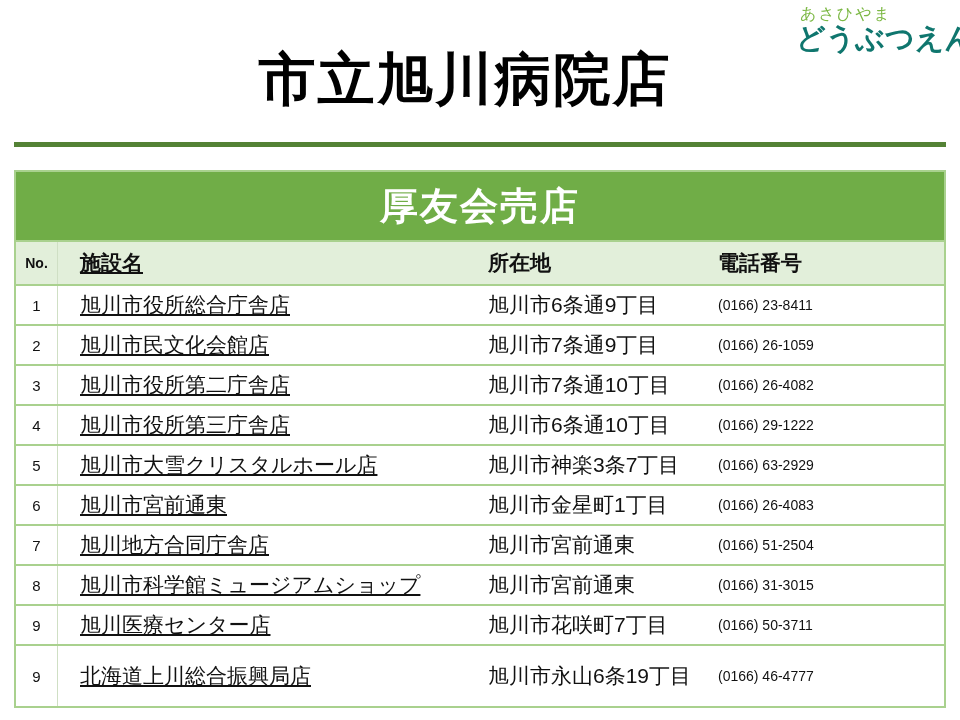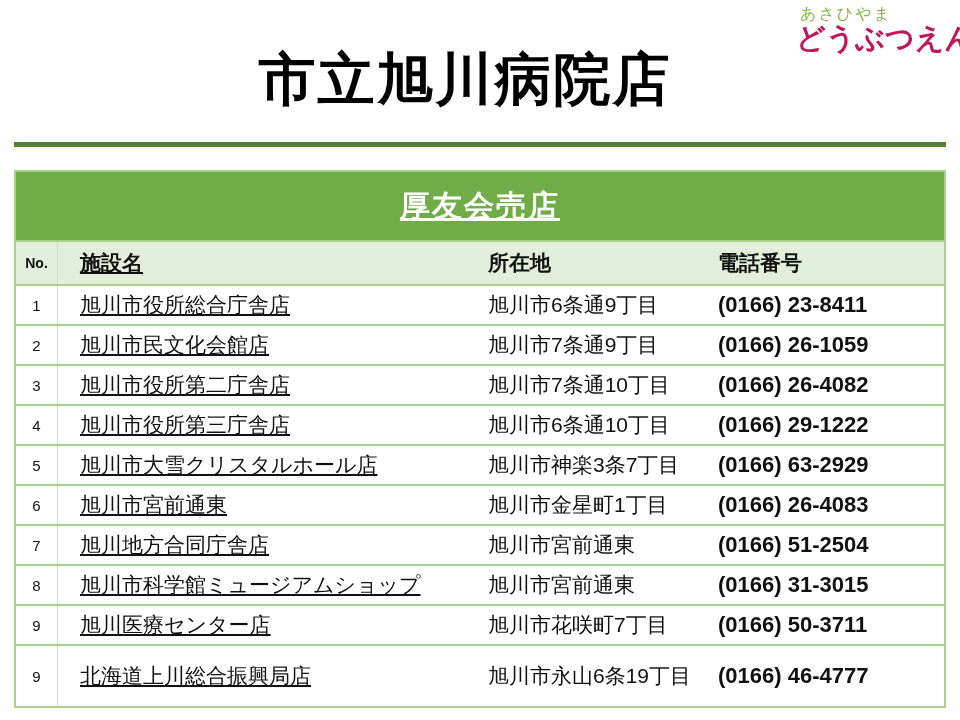--- a/index.html
+++ b/index.html
@@ -27,21 +27,21 @@
     font-size: 16px;
     font-weight: normal;
     color: #7cb844;
     letter-spacing: 2px;
     margin-left: 4px;
   }
   .logo-bottom {
     display: block;
     font-size: 29px;
     font-weight: 800;
-    color: #be185d;
+    color: #0f766e;
     letter-spacing: 0px;
     white-space: nowrap;
   }
 
   
   .page-title {
     position: absolute;
     top: 42px;
     left: 0;
     width: 930px;
@@ -73,24 +73,23 @@
   }
   .band {
     height: 68px;
     background: #70ad47;
     display: flex;
     align-items: center;
     justify-content: center;
   }
   .band-title {
     color: #ffffff;
-    font-size: 30px;
+    font-size: 38px;
     font-weight: bold;
     letter-spacing: 2px;
-    text-decoration: underline;
   }
   .trow {
     display: grid;
     grid-template-columns: 42px 430px 230px 1fr;
     border-top: 2px solid #a9d18e;
     align-items: center;
     height: 40px;
   }
   .trow.header {
     background: #e2efda;
@@ -103,21 +102,21 @@
     font-size: 15px;
     border-right: 1px solid #cfdfc4;
     align-self: stretch;
     display: flex;
     align-items: center;
     justify-content: center;
   }
   .header .c-no { font-weight: bold; font-size: 14px; }
   .c-name { padding-left: 22px; font-size: 21px; text-decoration: underline; }
   .c-addr { font-size: 21px; }
-  .c-phone { font-size: 22px; font-weight: bold; }
+  .c-phone { font-size: 14px; }
   .header .c-name, .header .c-addr, .header .c-phone {
     font-weight: bold;
     font-size: 21px;
   }
 </style>
 </head>
 <body>
 
 <div class="logo">
   <span class="logo-top">あさひやま</span>

